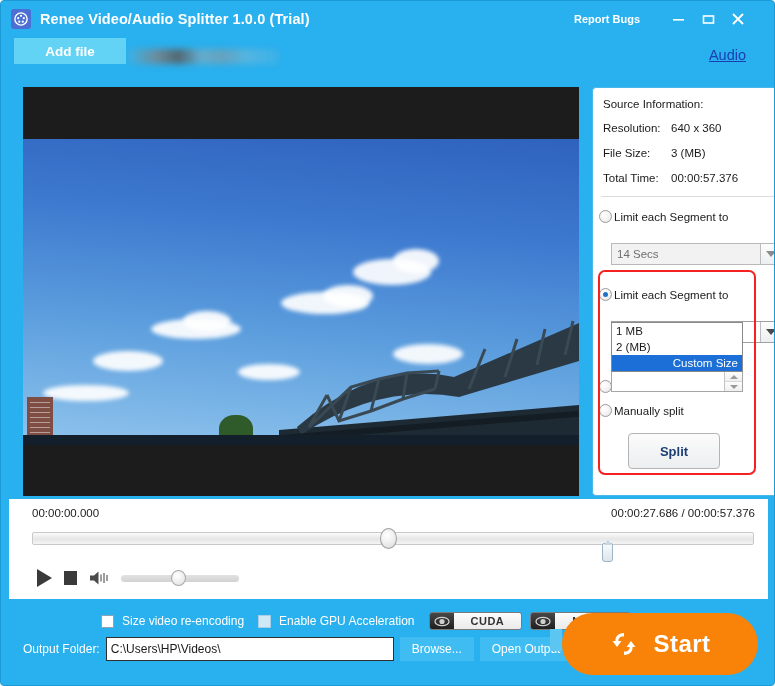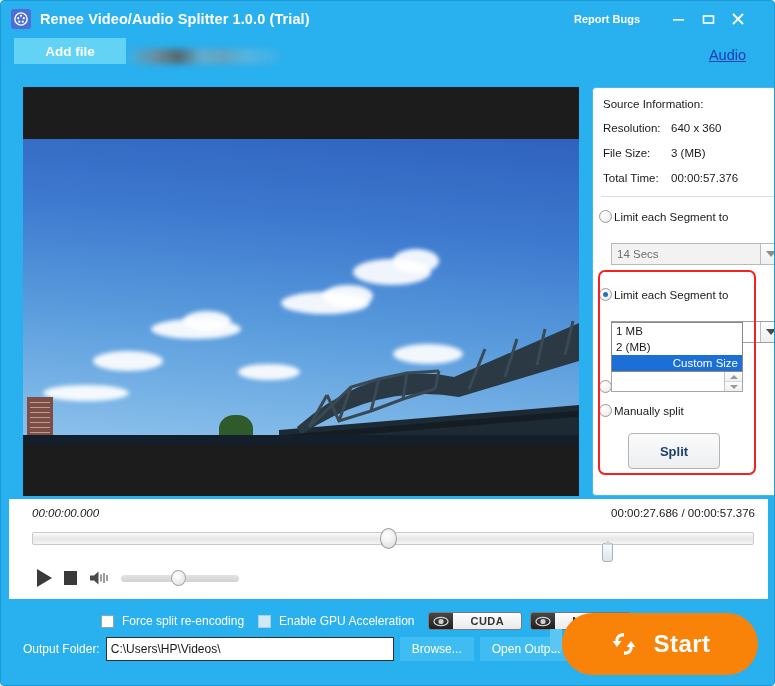--- a/index.html
+++ b/index.html
@@ -251,21 +251,21 @@
     font-family: "Liberation Sans", sans-serif;
   }
 
   
   .timeline-zone {
     position: absolute; left: 8px; top: 498px; width: 759px; height: 100px;
     background: #ffffff;
   }
   .tl-left-time {
     position: absolute; left: 23px; top: 8px;
-    font-size: 11.5px; color: #1a1a1a; font-style: italic;
+    font-size: 11.5px; color: #1a1a1a;
   }
   .tl-right-time {
     position: absolute; right: 13px; top: 8px;
     font-size: 11.5px; color: #1a1a1a;
   }
   .track {
     position: absolute; left: 23px; top: 33px; width: 722px; height: 13px;
     background: linear-gradient(#fbfbfb, #e6e6e6 55%, #f4f4f4);
     border: 1px solid #c9c9c9;
     border-radius: 2px;
@@ -551,21 +551,21 @@
       </div>
       <div class="vol-track">
         <div class="vol-knob"></div>
       </div>
     </div>
   </div>
 
   <div class="bottom">
     <div class="opts-row">
       <span class="chk"></span>
-      <span class="opt-label">Force split re-encoding</span>
+      <span class="opt-label">Size video re-encoding</span>
       <span class="chk dim"></span>
       <span class="opt-label">Enable GPU Acceleration</span>
       <span class="gpu-pill">
         <span class="gpu-logo">
           <svg width="16" height="11" viewBox="0 0 16 11" aria-hidden="true">
             <ellipse cx="8" cy="5.5" rx="7" ry="4.2" fill="none" stroke="#cfcfcf" stroke-width="1.3"></ellipse>
             <ellipse cx="8" cy="5.5" rx="2.6" ry="2.6" fill="#cfcfcf"></ellipse>
           </svg>
         </span>
         <span class="gpu-name">CUDA</span>

